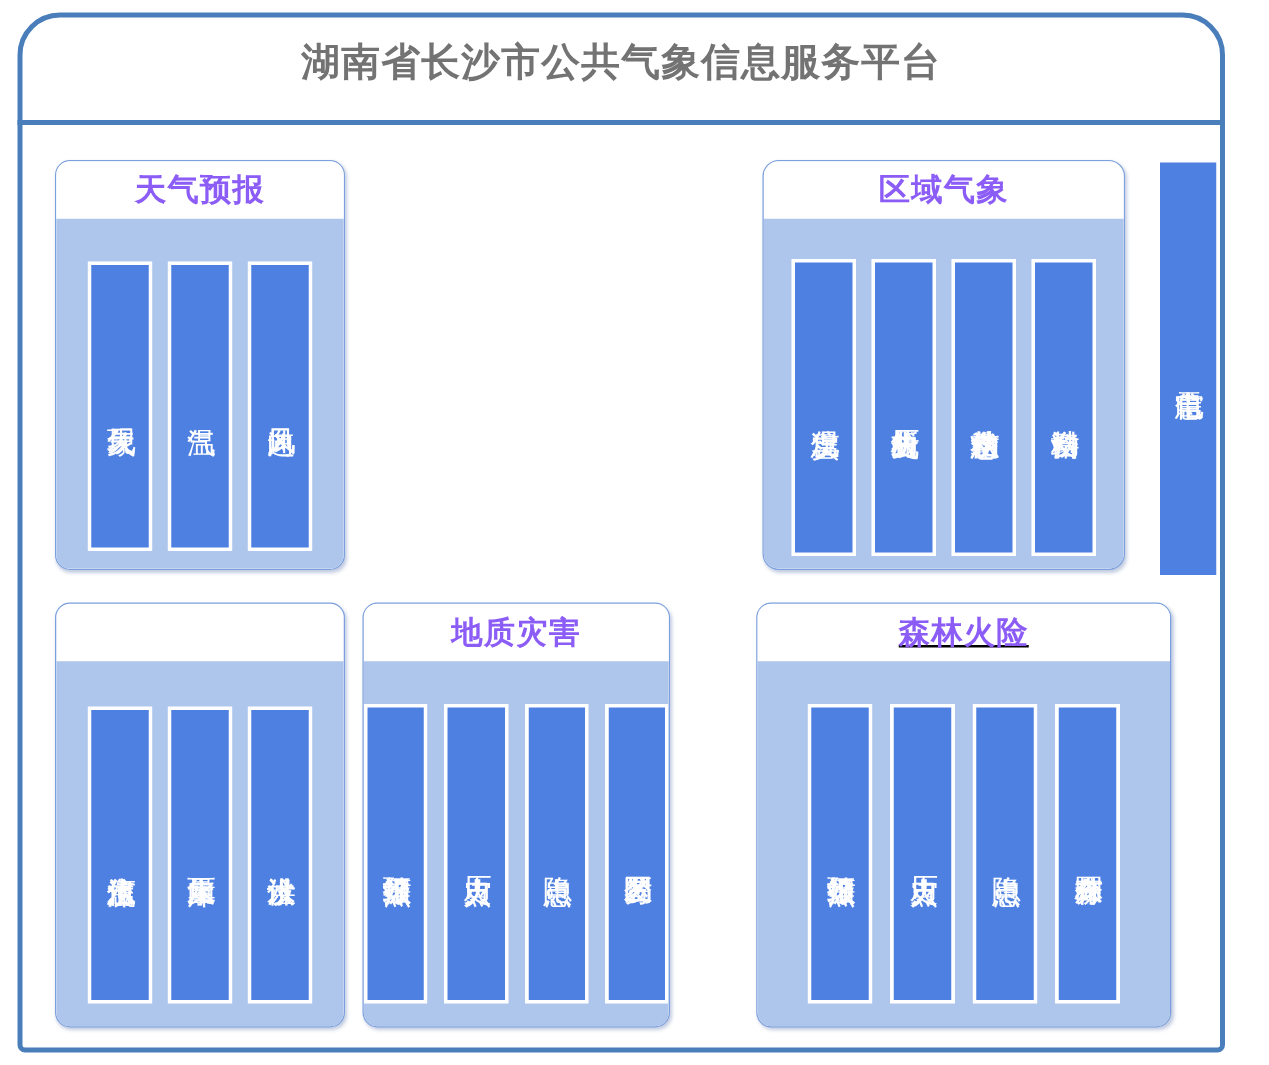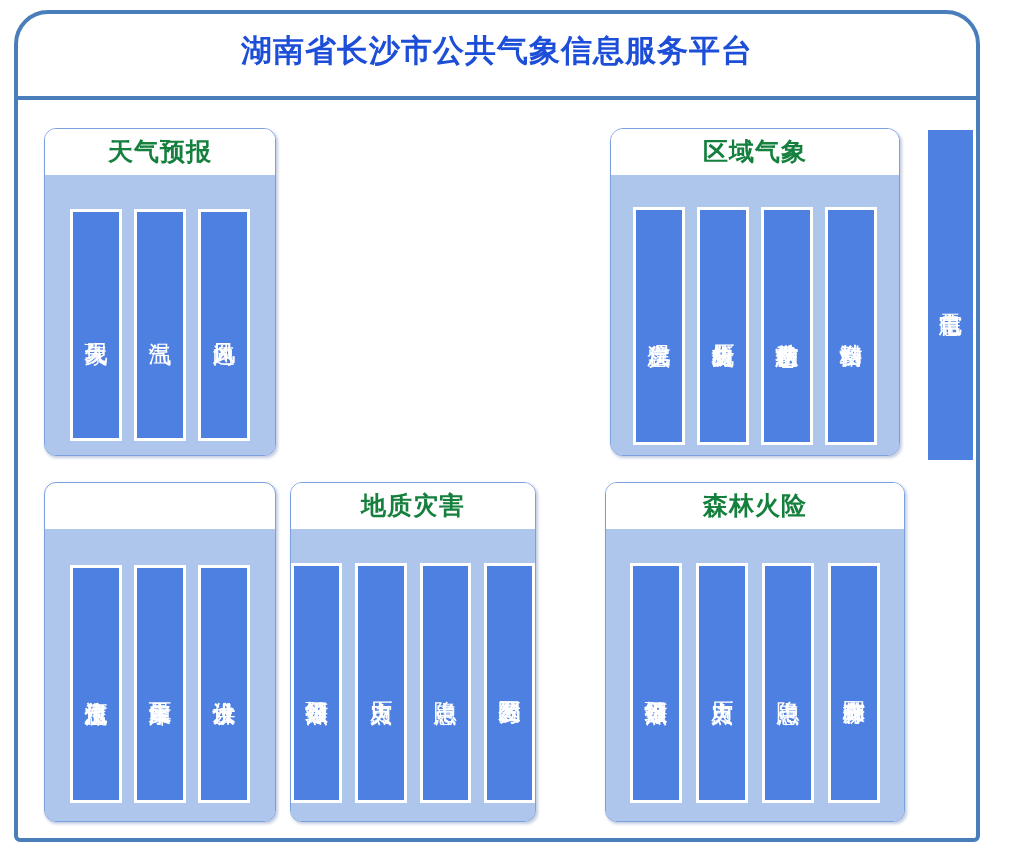--- a/index.html
+++ b/index.html
@@ -41,21 +41,21 @@
     background: #4A7EBB;
   }
   .platform-title {
     position: absolute;
     left: 14px;
     top: 28px;
     width: 966px;
     text-align: center;
     font-size: 31px;
     font-weight: bold;
-    color: #1d4ed8;
+    color: #737373;
     letter-spacing: 1px;
     line-height: 44px;
   }
 
   
   .panel {
     position: absolute;
     box-sizing: border-box;
     border: 1.6px solid #7CA0DD;
     border-radius: 12px;
@@ -64,21 +64,21 @@
     overflow: hidden;
   }
   .panel-header {
     position: relative;
     height: 46px;
     line-height: 46px;
     text-align: center;
     background: #ffffff;
     font-size: 25px;
     font-weight: bold;
-    color: #15803d;
+    color: #8b5cf6;
     letter-spacing: 1px;
   }
   .panel-body {
     position: absolute;
     left: 0;
     right: 0;
     top: 46px;
     bottom: 0;
     background: #AEC5EC;
     display: flex;
@@ -125,21 +125,21 @@
     line-height: 1.18;
     white-space: nowrap;
   }
 
   
   #panel-0 { left: 44px;  top: 128px; width: 232px; height: 328px; }
   #panel-1 { left: 290px; top: 128px; width: 290px; height: 328px; }
   #panel-2 { left: 610px; top: 128px; width: 290px; height: 328px; border-radius: 13px; }
   #panel-3 { left: 44px;  top: 482px; width: 232px; height: 340px; }
   #panel-4 { left: 290px; top: 482px; width: 246px; height: 340px; }
-  #panel-5 { left: 605px; top: 482px; width: 300px; height: 340px; }
+  #panel-5 { left: 605px; top: 482px; width: 332px; height: 340px; text-decoration: underline; }
 </style>
 </head>
 <body>
 
 <div id="stage">
 
   <div class="outer-frame"></div>
   <div class="title-divider"></div>
   <div class="platform-title">湖南省长沙市公共气象信息服务平台</div>
 

